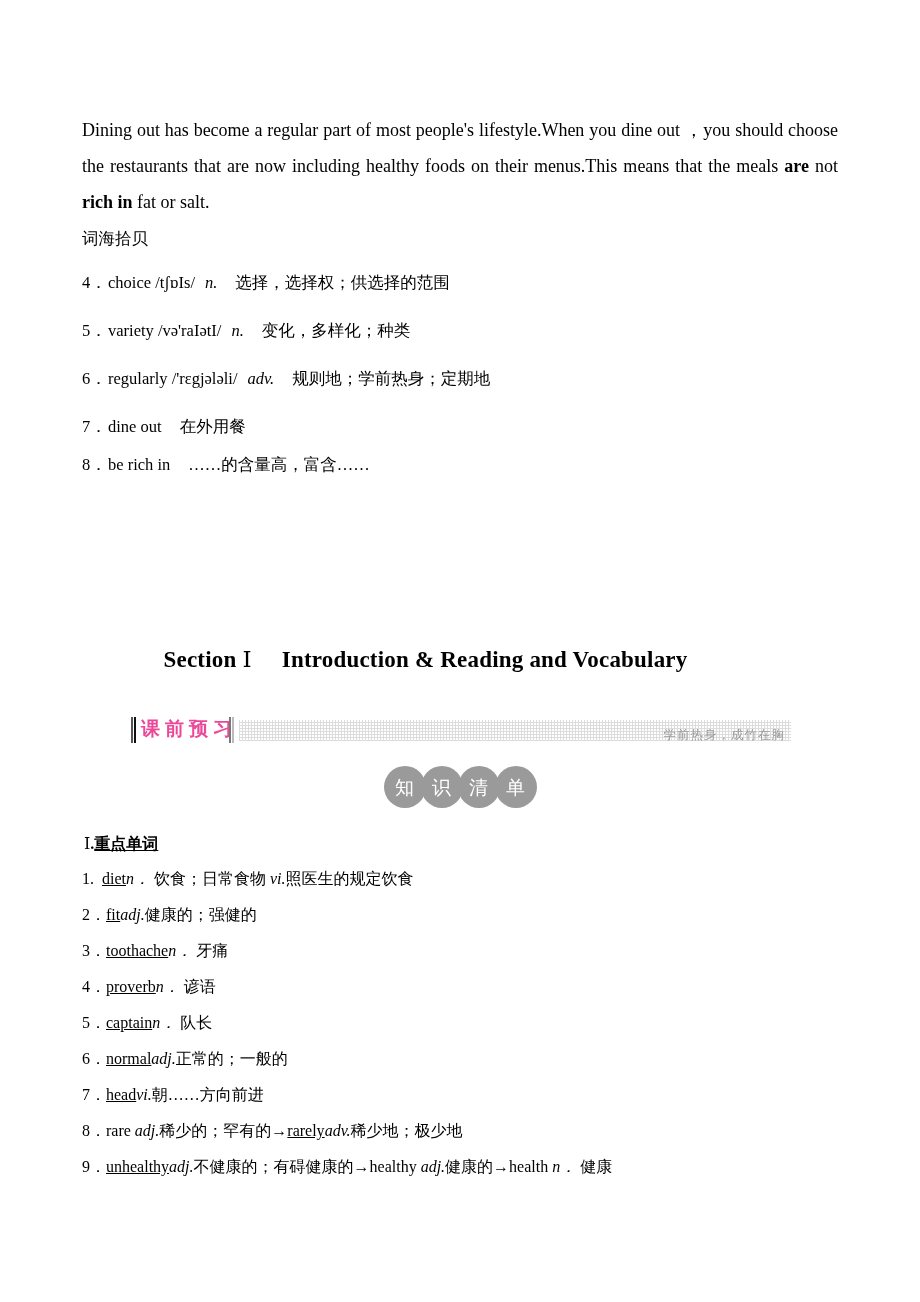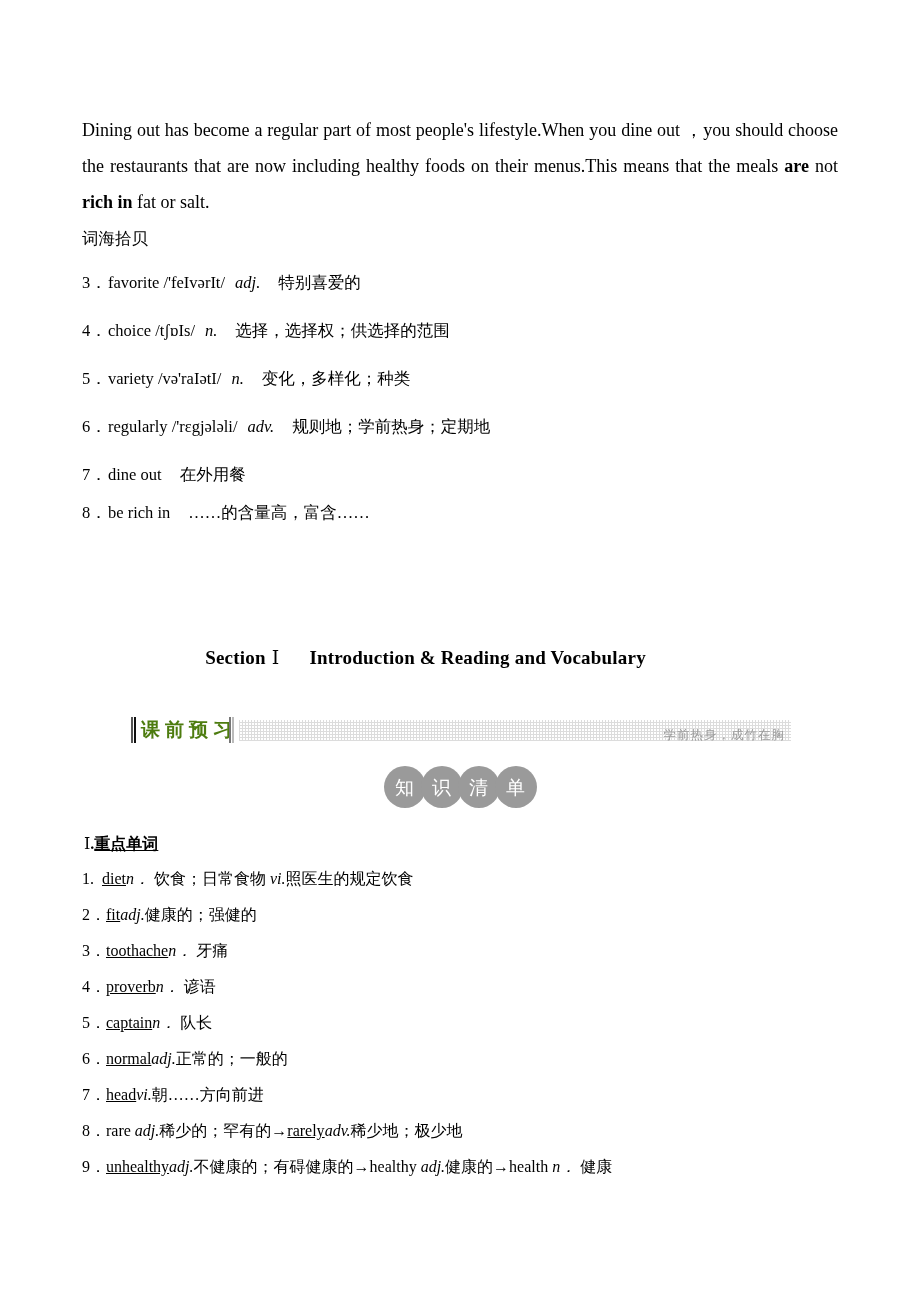--- a/index.html
+++ b/index.html
@@ -71,21 +71,21 @@
   .vocab .cn { padding-left: 8px; }
   .vocab .cn-wide { padding-left: 18px; }
 
   
   .section-heading {
     position: absolute;
     left: 0;
     top: 646px;
     width: 851px;
     text-align: center;
-    font-size: 19px;
+    font-size: 23px;
     font-weight: bold;
     letter-spacing: 0.2px;
     font-family: "Liberation Serif", "DejaVu Serif", serif;
   }
   .section-heading .roman {
     font-weight: normal;
     padding: 0 4px 0 6px;
   }
   .section-heading .gap { display: inline-block; width: 26px; }
 
@@ -114,22 +114,22 @@
   .banner-bars-left span:nth-child(1) { left: 0px; background:#555; }
   .banner-bars-left span:nth-child(2) { left: 3px; background:#111; }
   .banner-label {
     position: absolute;
     left: 10px;
     top: 0;
     font-size: 19px;
     font-weight: bold;
     letter-spacing: 5px;
     line-height: 28px;
-    font-family: Liberation Serif, serif;
-    color: #4d7c0f;
+    font-family: Liberation Mono, monospace;
+    color: #ec4899;
   }
   .banner-bars-right {
     position: absolute;
     left: 98px; top: 1px;
     width: 6px; height: 26px;
   }
   .banner-bars-right span:nth-child(1) { left: 0px; background:#777; }
   .banner-bars-right span:nth-child(2) { left: 3px; background:#bbb; }
   .banner-strip {
     position: absolute;
@@ -214,23 +214,20 @@
 <div class="page">
 
   <div class="intro">
     <span>Dining out has become a regular part of most people's lifestyle.When you dine out ，you should choose the restaurants that are now including healthy foods on their menus.This means that the meals </span><span class="b">are</span><span> not </span><span class="b">rich in</span><span> fat or salt.</span>
   </div>
 
   <div class="cihai-title">词海拾贝</div>
 
   <div class="vocab">
     <div class="row">
-      <span class="num">3．</span><span class="word">favorite</span>&nbsp;<span class="ipa">/'feIvərIt/</span><span class="pos">adj.</span><span class="cn-wide">特别喜爱的</span>
-    </div>
-    <div class="row">
       <span class="num">4．</span><span class="word">choice</span>&nbsp;<span class="ipa">/tʃɒIs/</span><span class="pos">n.</span><span class="cn-wide">选择，选择权；供选择的范围</span>
     </div>
     <div class="row">
       <span class="num">5．</span><span class="word">variety</span>&nbsp;<span class="ipa">/və'raIətI/</span><span class="pos">n.</span><span class="cn-wide">变化，多样化；种类</span>
     </div>
     <div class="row">
       <span class="num">6．</span><span class="word">regularly</span>&nbsp;<span class="ipa">/'rɛgjələli/</span><span class="pos">adv.</span><span class="cn-wide">规则地；学前热身；定期地</span>
     </div>
     <div class="row tight">
       <span class="num">7．</span><span class="word">dine out</span><span class="cn-wide">在外用餐</span>

